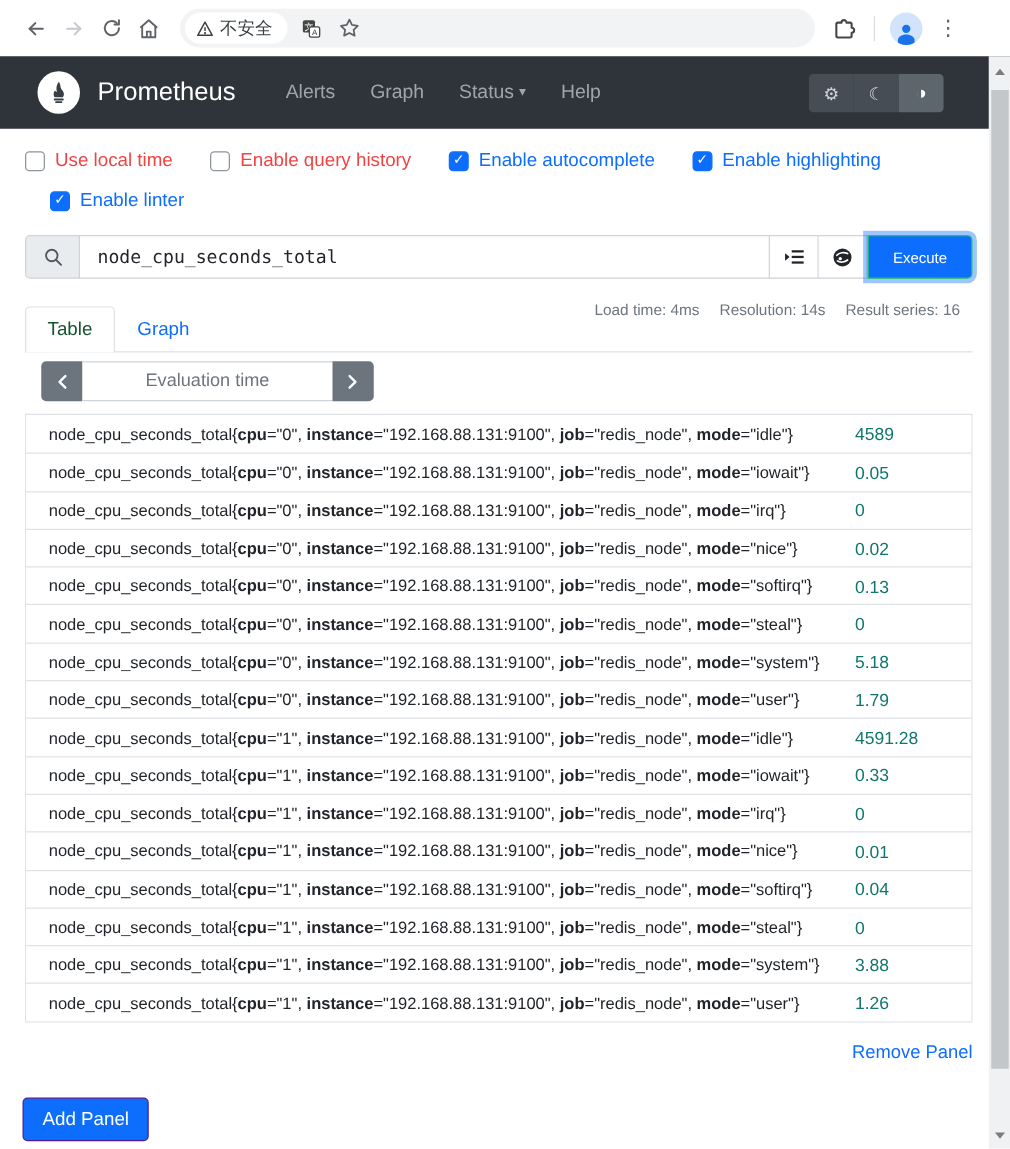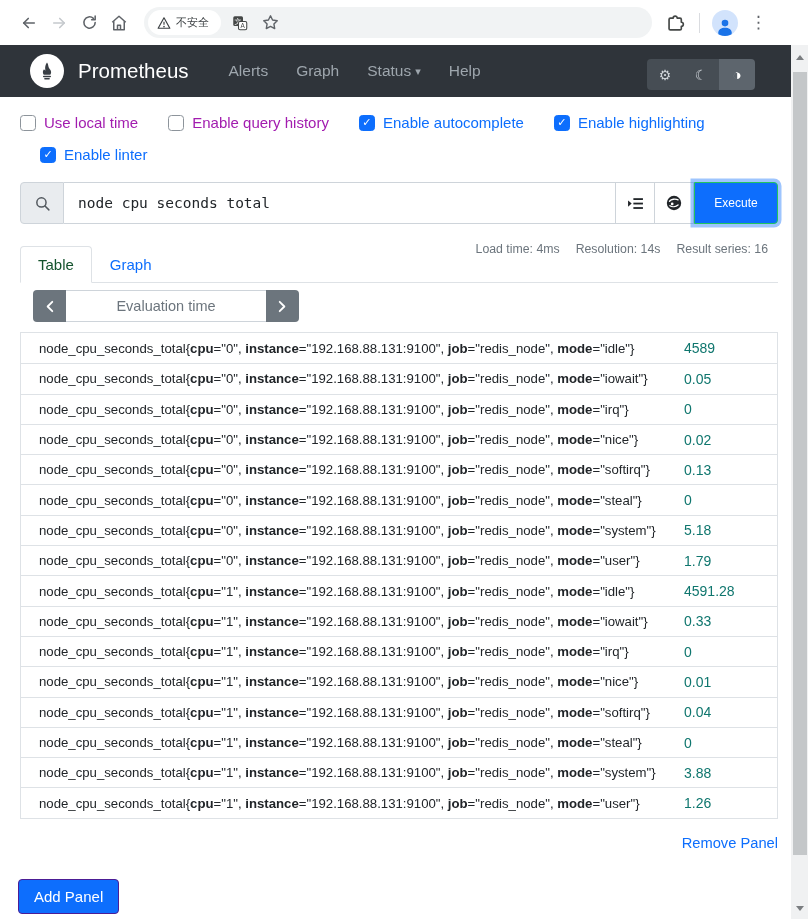--- a/index.html
+++ b/index.html
@@ -7,55 +7,55 @@
     font-family:"Liberation Sans", sans-serif; }
 
   
   .chrome { height:45px; background:#fff; display:flex; align-items:center; padding:0 10px 0 14px; position:relative; }
   .chrome .navbtn { width:30px; height:30px; display:flex; align-items:center; justify-content:center;
     border-radius:50%; color:#5f6368; flex:0 0 auto; }
   .chrome .navbtn svg { display:block; }
   .addr-pill { flex:0 0 auto; width:508px; height:31px; background:#f1f3f4; border-radius:16px;
     display:flex; align-items:center; padding:0 8px 0 4px; margin-left:10px; }
   .sec-chip { background:#fff; border-radius:13px; height:25px; display:flex; align-items:center;
-    gap:5px; padding:0 12px 0 9px; color:#3c4043; font-size:11px; flex:0 0 auto; }
+    gap:5px; padding:0 12px 0 9px; color:#3c4043; font-size:14px; flex:0 0 auto; }
   .addr-url { font-size:14px; color:#202124; margin-left:10px; white-space:nowrap; overflow:hidden;
     flex:1 1 auto; }
   .pill-ico { flex:0 0 auto; margin-left:8px; display:flex; align-items:center; justify-content:center; width:22px; }
   .chrome-right { display:flex; align-items:center; margin-left:14px; gap:6px; }
   .vsep { width:1px; height:20px; background:#dadce0; margin:0 6px; }
   .avatar { width:26px; height:26px; border-radius:50%; background:#d2e3fc; display:flex; align-items:flex-end; justify-content:center; overflow:hidden; }
   .dots { color:#5f6368; font-size:17px; letter-spacing:0; padding:0 6px; }
 
   
-  .pnav { height:52px; background:#2f343a; display:flex; align-items:center; padding:0 30px; position:relative; }
+  .pnav { height:58px; background:#2f343a; display:flex; align-items:center; padding:0 30px; position:relative; }
   .plogo { width:34px; height:34px; border-radius:50%; background:#fff; display:flex; align-items:center; justify-content:center; flex:0 0 auto; }
   .brand { color:#fff; font-size:20.5px; margin-left:14px; font-weight:400; }
   .pnav-items { display:flex; align-items:flex-start; margin-left:26px; gap:0; }
   .pnav-items a { color:#9ea6ad; font-size:15.5px; text-decoration:none; padding:0 14px; cursor:pointer; }
   .caret { display:inline-block; font-size:11px; margin-left:4px; transform:translateY(-1px); }
   .theme-group { position:absolute; right:53px; top:14px; display:flex; border-radius:4px; overflow:hidden; }
   .theme-btn { width:36px; height:31px; background:#464d54; color:#cfd4d9; border:none;
     display:flex; align-items:center; justify-content:center; font-size:14px; cursor:pointer; }
   .theme-btn.active { background:#5d656d; color:#fff; font-size:15px; }
 
   
   .page { padding:0 30px 0 20px; }
 
   .opts-row { display:flex; align-items:center; gap:30px; margin-top:17px; }
   .opts-row.second { margin-top:15px; margin-left:20px; }
   .cb-item { display:flex; align-items:center; gap:8px; cursor:pointer; }
   .cb-box { width:16px; height:16px; border-radius:3.5px; border:1.5px solid #8d949b; background:#fff;
     display:flex; align-items:center; justify-content:center; flex:0 0 auto; }
   .cb-box.checked { background:#0d6efd; border-color:#0d6efd; color:#fff; font-size:11px; line-height:1; }
-  .cb-label { font-size:15px; color:#a21caf; }
+  .cb-label { font-size:15px; color:#ef4444; }
   .cb-item.checked .cb-label { color:#0d6efd; }
 
   
-  .querybar { display:flex; margin-top:19px; height:42px; }
+  .querybar { display:flex; margin-top:19px; height:35px; }
   .q-search { width:44px; background:#e9ecef; border:1px solid #ced4da; border-radius:4px 0 0 4px;
     display:flex; align-items:center; justify-content:center; }
   .q-input { flex:1 1 auto; border:1px solid #ced4da; border-left:none; background:#fff;
     font-family:"DejaVu Sans Mono","Liberation Mono",monospace; font-size:14.5px; color:#212529;
     padding:0 14px; outline:none; }
   .q-btn { width:39px; background:#fff; border:1px solid #ced4da; border-left:none;
     display:flex; align-items:center; justify-content:center; cursor:pointer; }
   .exec-btn { width:84px; background:#0d6efd; color:#fff; border:1px solid #22c55e; font-size:12px;
     border-radius:0 4px 4px 0; cursor:pointer; box-shadow:0 0 0 3.5px rgba(13,110,253,.4); position:relative; z-index:2;
     font-family:"Liberation Sans", sans-serif; }

